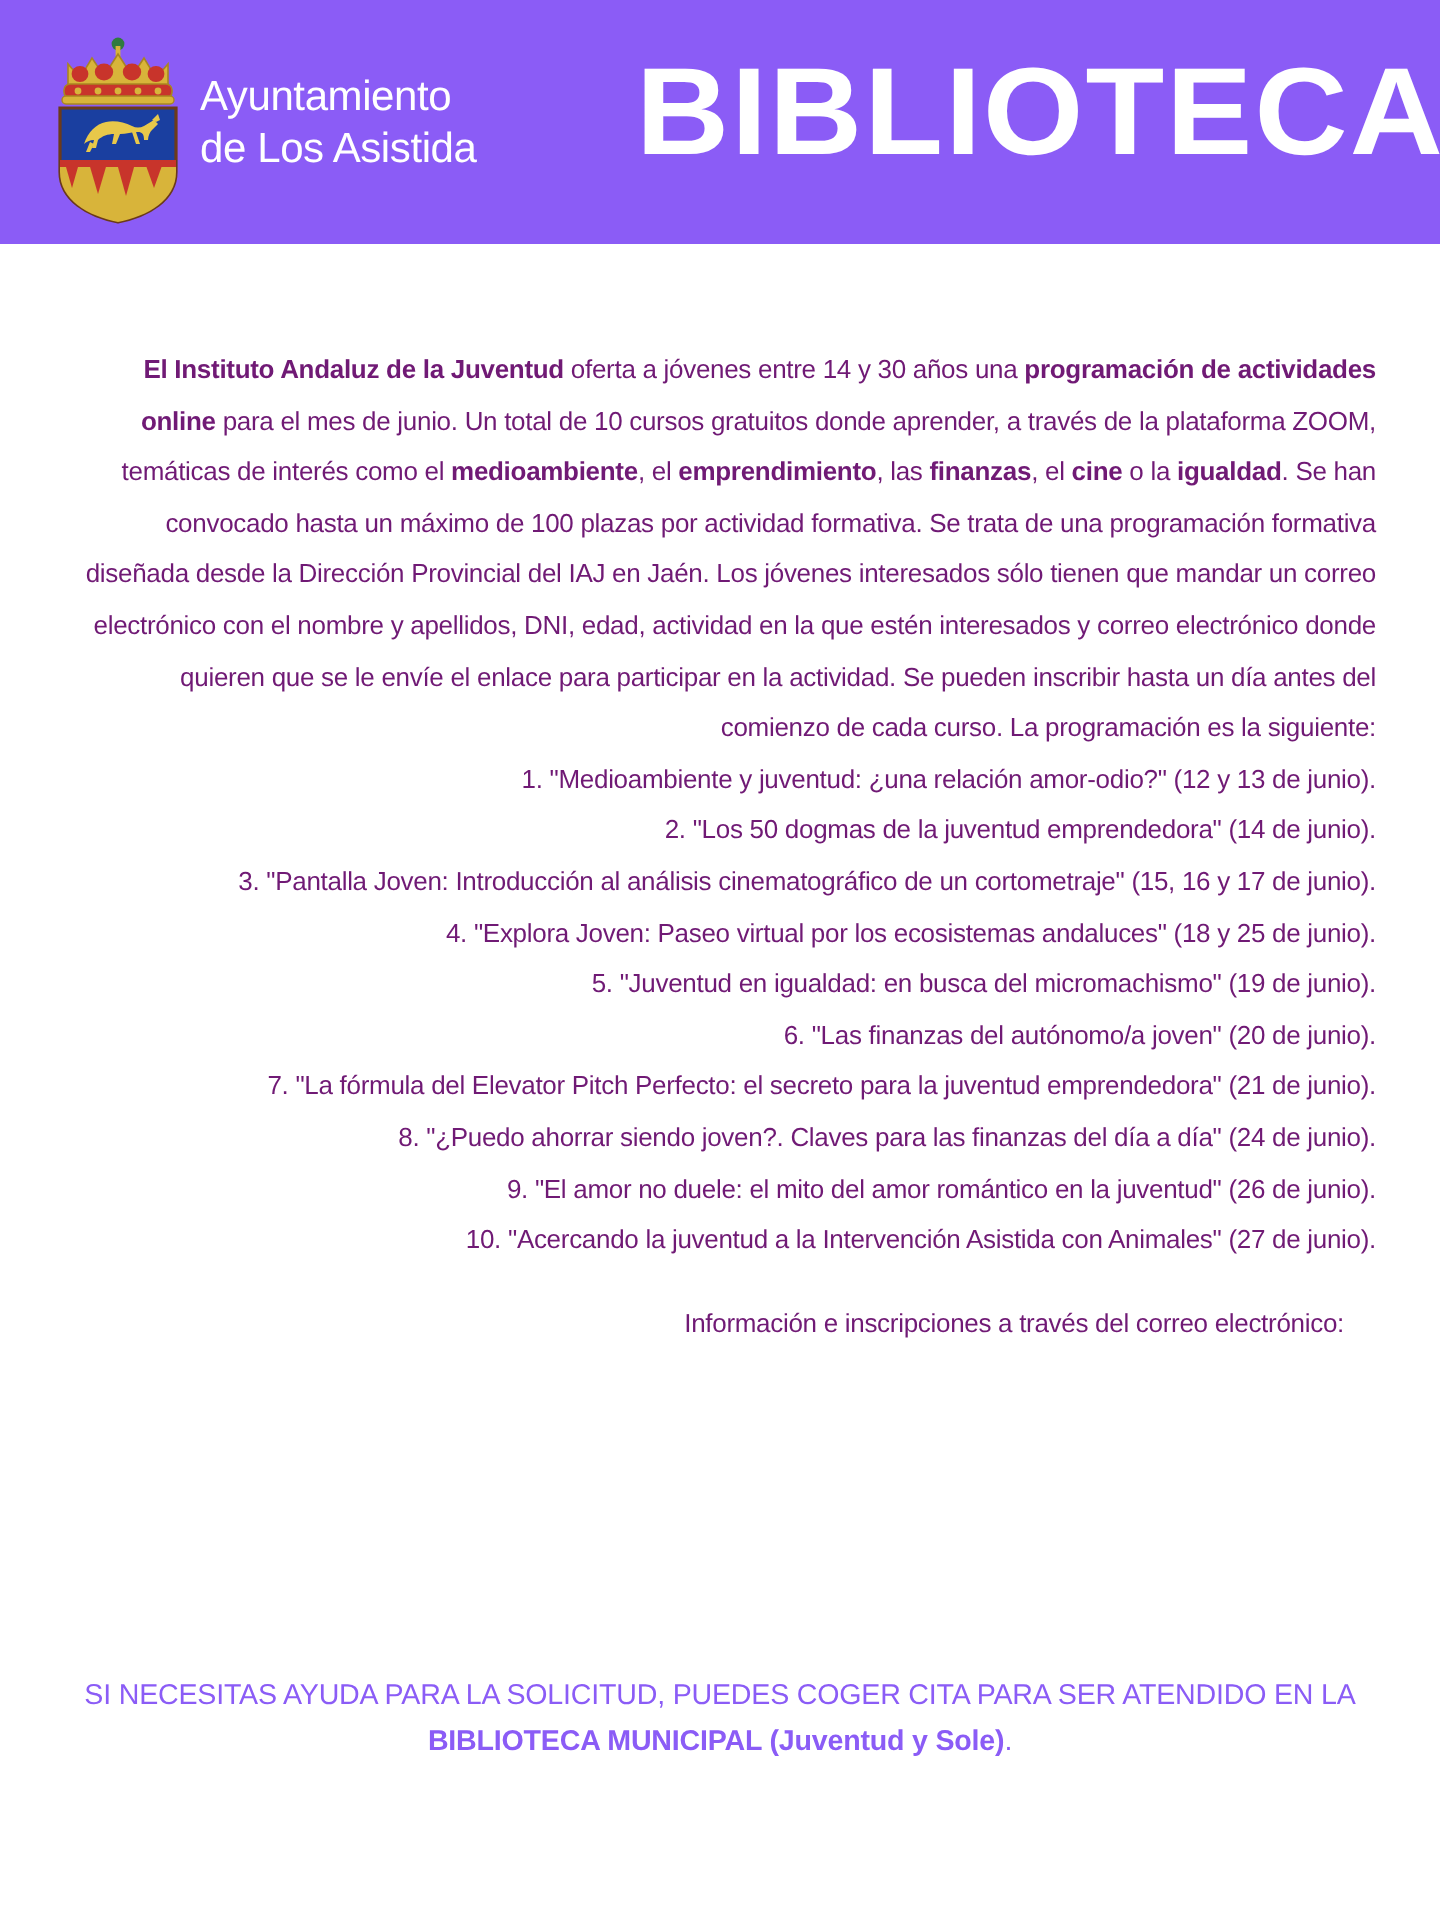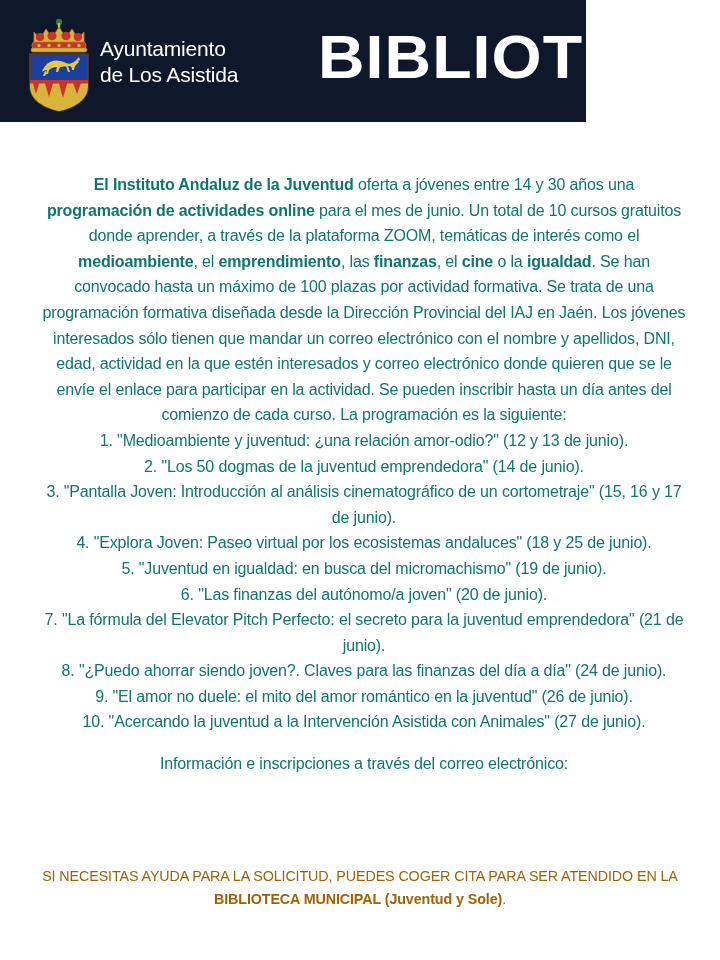--- a/index.html
+++ b/index.html
@@ -11,23 +11,23 @@
     width: 720px;
     height: 960px;
     background: #ffffff;
     font-family: "Liberation Sans", sans-serif;
     overflow: hidden;
     position: relative;
   }
 
   
   .header-band {
-    width: 586px;
+    width: 720px;
     height: 122px;
-    background: #0f172a;
+    background: #8b5cf6;
     position: relative;
     display: flex;
     align-items: center;
     box-sizing: border-box;
   }
 
   .crest-wrap {
     position: absolute;
     left: 22px;
     top: 14px;
@@ -69,46 +69,46 @@
   
   .content {
     position: absolute;
     left: 40px;
     top: 172px;
     width: 648px;
   }
 
   .body-text {
     font-family: "Liberation Sans Narrow", "Liberation Sans", sans-serif;
-    font-size: 16px;
+    font-size: 13px;
     line-height: 25.6px;
-    color: #0f766e;
-    text-align: center;
+    color: #701a75;
+    text-align: right;
     letter-spacing: -0.15px;
   }
 
   .body-text b { font-weight: 700; }
 
   .para { margin: 0; }
 
   .list-line { margin: 0; }
 
   .email-line { margin: 16px; }
 
   
   .footer {
     position: absolute;
     left: 0;
-    top: 865px;
+    top: 837px;
     width: 720px;
     text-align: center;
     font-family: "Liberation Sans Narrow", "Liberation Sans", sans-serif;
     font-size: 14.3px;
     line-height: 23px;
-    color: #a16207;
+    color: #8b5cf6;
     letter-spacing: -0.1px;
   }
   .footer b { font-weight: 700; }
   .footer div { white-space: nowrap; }
 </style>
 </head>
 <body>
 
 <div class="header-band">
 

